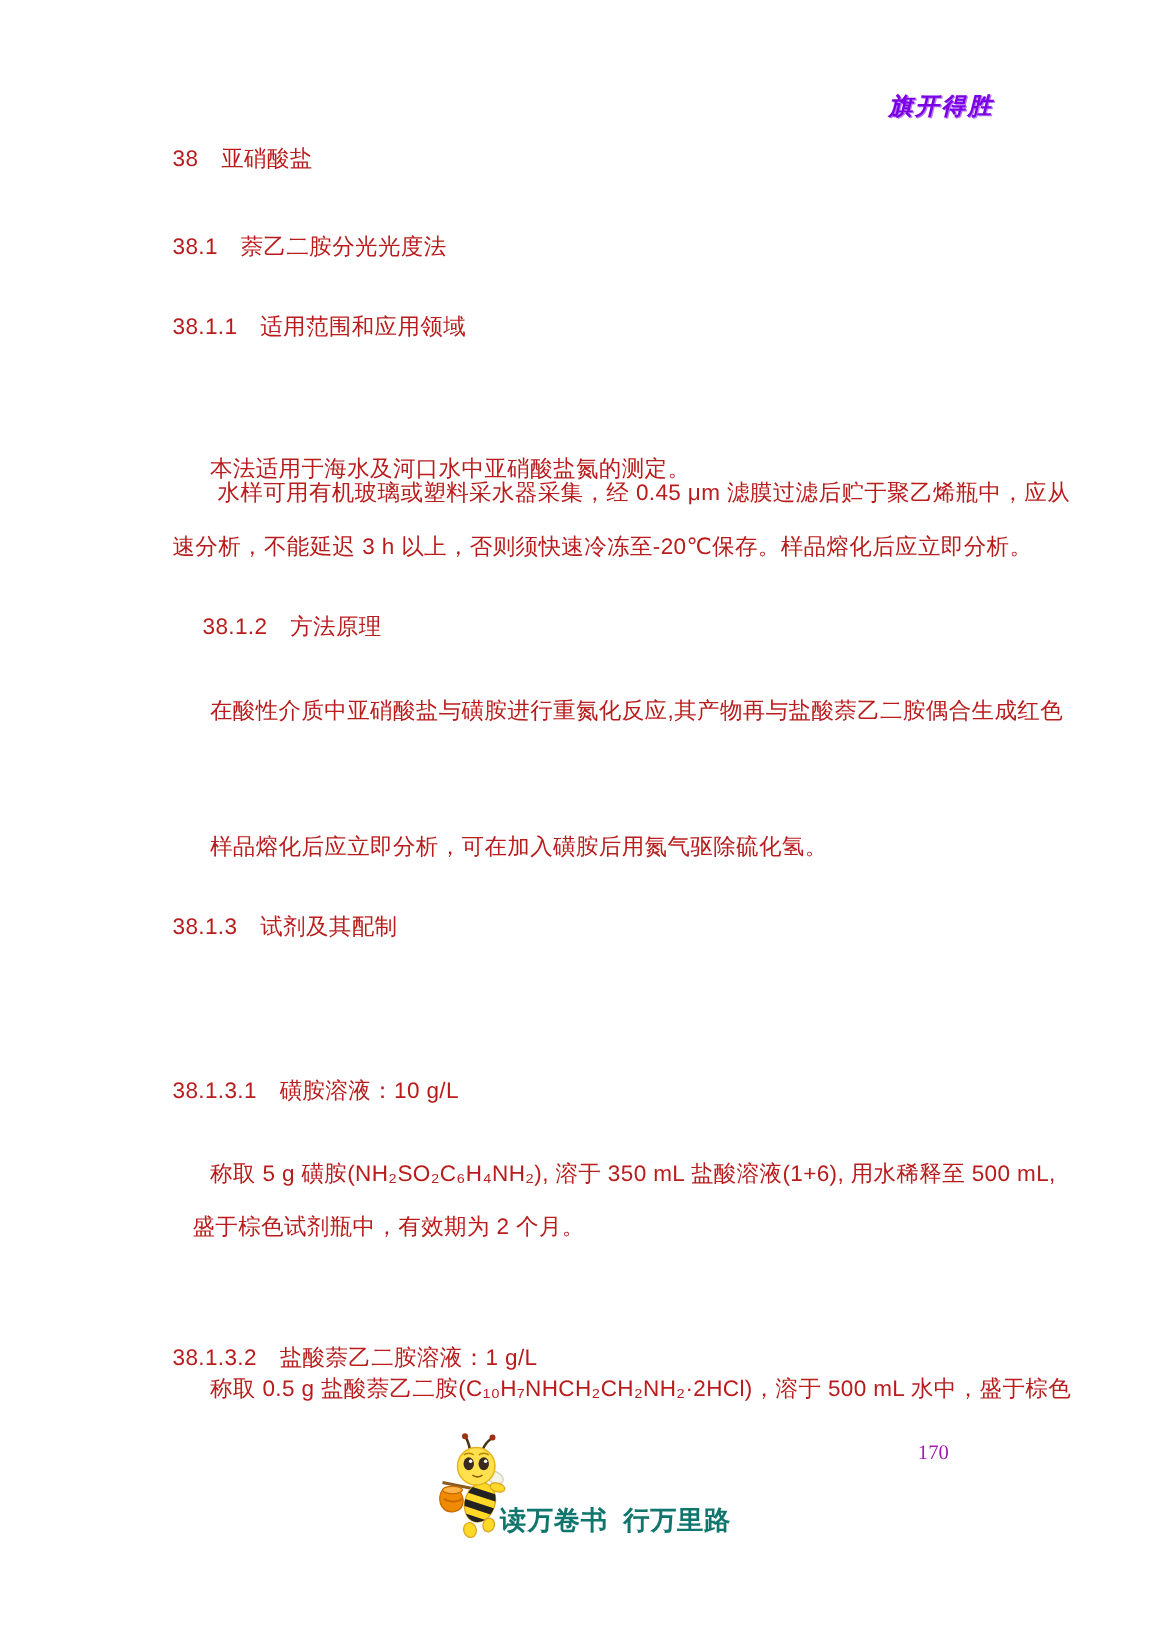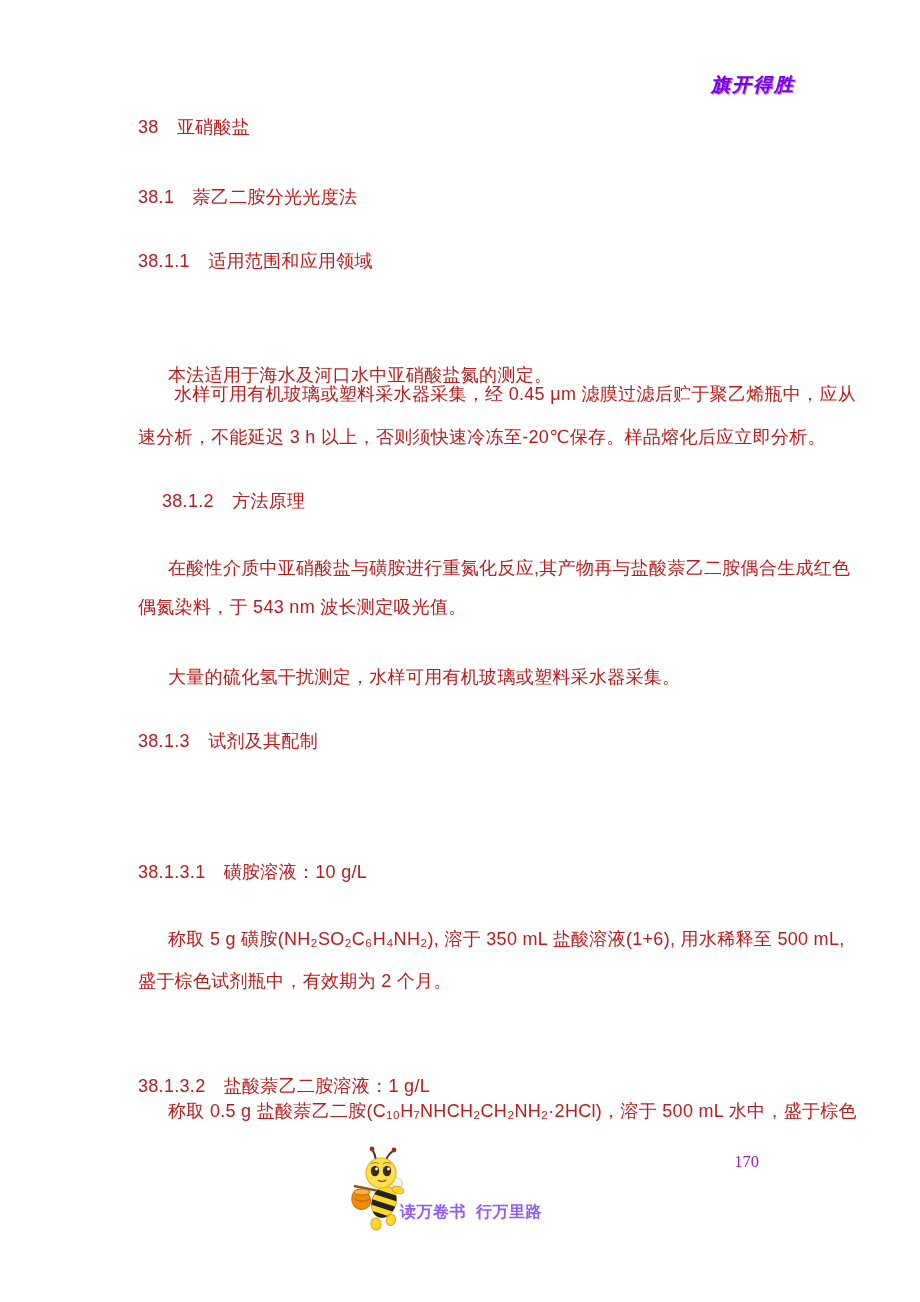--- a/index.html
+++ b/index.html
@@ -21,23 +21,23 @@
   }
   .watermark {
     font-size: 19px;
     font-weight: bold;
     font-style: italic;
     color: #7B00E6;
     text-shadow: 1px 1px 0 #b57bf0;
     letter-spacing: 2px;
   }
   .slogan {
-    font-size: 16px;
+    font-size: 21px;
     font-weight: bold;
-    color: #8b5cf6;
+    color: #0f766e;
     letter-spacing: 0.5px;
   }
   .pagenum {
     font-family: "Liberation Serif", "DejaVu Serif", serif;
     font-size: 16.5px;
     color: #a21caf;
   }
   .bee { position: absolute; left: 346px; top: 1146px; width: 64px; height: 92px; }
 </style>
 </head>
@@ -54,31 +54,30 @@
   <div class="abs txt" style="top:250px; left:138px;">38.1.1　适用范围和应用领域</div>
 
   <div class="abs txt" style="top:320px; left:168px;margin-top:44px;">本法适用于海水及河口水中亚硝酸盐氮的测定。</div>
 
   <div class="abs txt" style="top:383px; left:174px;">水样可用有机玻璃或塑料采水器采集，经 0.45 μm 滤膜过滤后贮于聚乙烯瓶中，应从</div>
   <div class="abs txt" style="top:426px; left:138px;">速分析，不能延迟 3 h 以上，否则须快速冷冻至-20℃保存。样品熔化后应立即分析。</div>
 
   <div class="abs txt" style="top:490px; left:138px;margin-left:24px;">38.1.2　方法原理</div>
 
   <div class="abs txt" style="top:557px; left:168px;">在酸性介质中亚硝酸盐与磺胺进行重氮化反应,其产物再与盐酸萘乙二胺偶合生成红色</div>
-  <div class="abs txt" style="top:596px; left:138px;">偶氮染料，于 543 nm 波长测定吸光值。</div>
 
-  <div class="abs txt" style="top:666px; left:168px;">大量的硫化氢干扰测定，水样可用有机玻璃或塑料采水器采集。</div>
+  <div class="abs txt" style="top:666px; left:168px;">样品熔化后应立即分析，可在加入磺胺后用氮气驱除硫化氢。</div>
 
   <div class="abs txt" style="top:730px; left:138px;">38.1.3　试剂及其配制</div>
 
 
   <div class="abs txt" style="top:861px; left:138px;">38.1.3.1　磺胺溶液：10 g/L</div>
 
   <div class="abs txt" style="top:928px; left:168px;">称取 5 g 磺胺(NH₂SO₂C₆H₄NH₂), 溶于 350 mL 盐酸溶液(1+6), 用水稀释至 500 mL,</div>
-  <div class="abs txt" style="top:970px; left:138px;">盛于棕色试剂瓶中，有效期为 2 个月。</div>
+  <div class="abs txt" style="top:970px; left:154px;">盛于棕色试剂瓶中，有效期为 2 个月。</div>
 
   <div class="abs txt" style="top:1035px; left:138px;margin-top:40px;">38.1.3.2　盐酸萘乙二胺溶液：1 g/L</div>
 
   <div class="abs txt" style="top:1100px; left:168px;">称取 0.5 g 盐酸萘乙二胺(C₁₀H₇NHCH₂CH₂NH₂·2HCl)，溶于 500 mL 水中，盛于棕色</div>
 
   <div class="bee">
     <svg viewBox="0 0 64 92" width="64" height="92" xmlns="http://www.w3.org/2000/svg">
 
       <path d="M30 14 C 29 8, 28 6, 26 3" stroke="#4a3317" stroke-width="2" fill="none"></path>
       <path d="M40 14 C 42 9, 44 7, 47 5" stroke="#4a3317" stroke-width="2" fill="none"></path>

